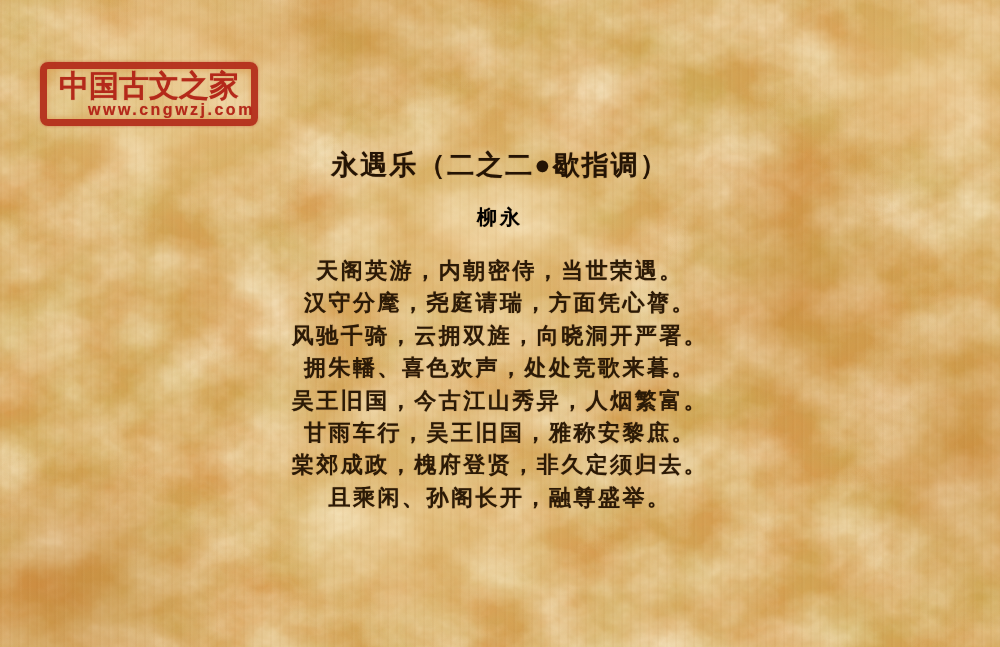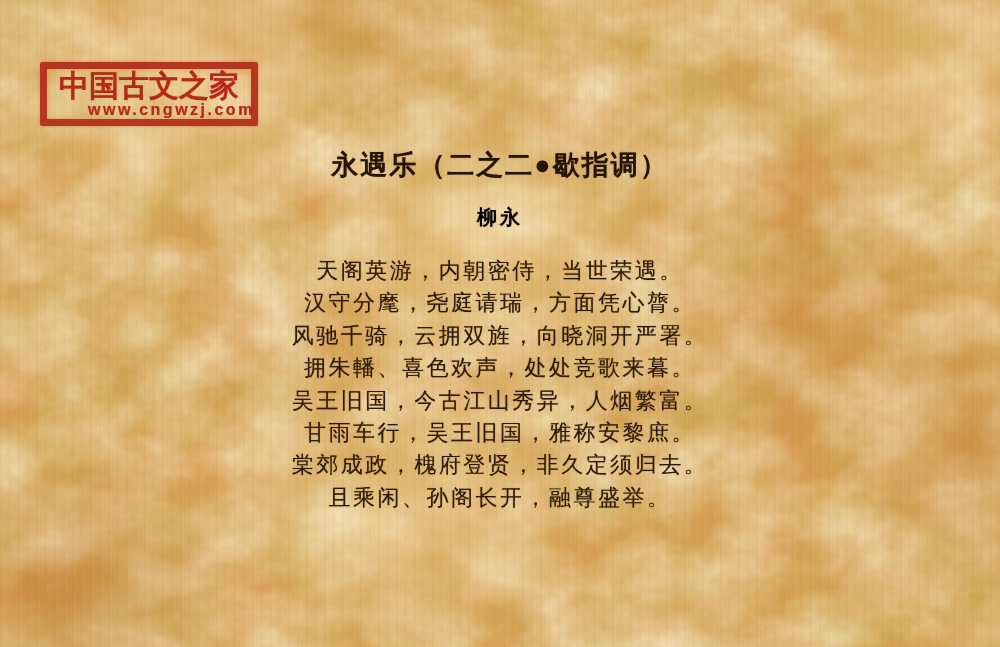--- a/index.html
+++ b/index.html
@@ -50,21 +50,21 @@
   }
   
   .stamp {
     position: absolute;
     left: 40px;
     top: 62px;
     width: 204px;
     height: 48px;
     z-index: 3;
     border: 7px solid rgba(178,41,24,0.92);
-    border-radius: 2px;
+    border-radius: 8px;
     box-shadow: inset 0 0 6px rgba(216,156,80,0.9), 0 0 3px rgba(178,41,24,0.45);
     text-align: center;
     text-decoration: none;
     cursor: pointer;
     padding-top: 2px;
   }
   .stamp-title {
     font-size: 30px;
     line-height: 30px;
     font-weight: bold;
@@ -120,21 +120,21 @@
   }
   .poem {
     position: absolute;
     left: 0;
     right: 0;
     top: 255px;
   }
   .poem-line {
     font-size: 22px;
     line-height: 32.4px;
-    font-weight: normal;
+    font-weight: bold;
     letter-spacing: 2.5px;
     color: #2b1a07;
     text-shadow: 0 0 1px rgba(100,56,14,0.6);
     white-space: nowrap;
   }
 </style>
 </head>
 <body>
 
 <div class="page">

